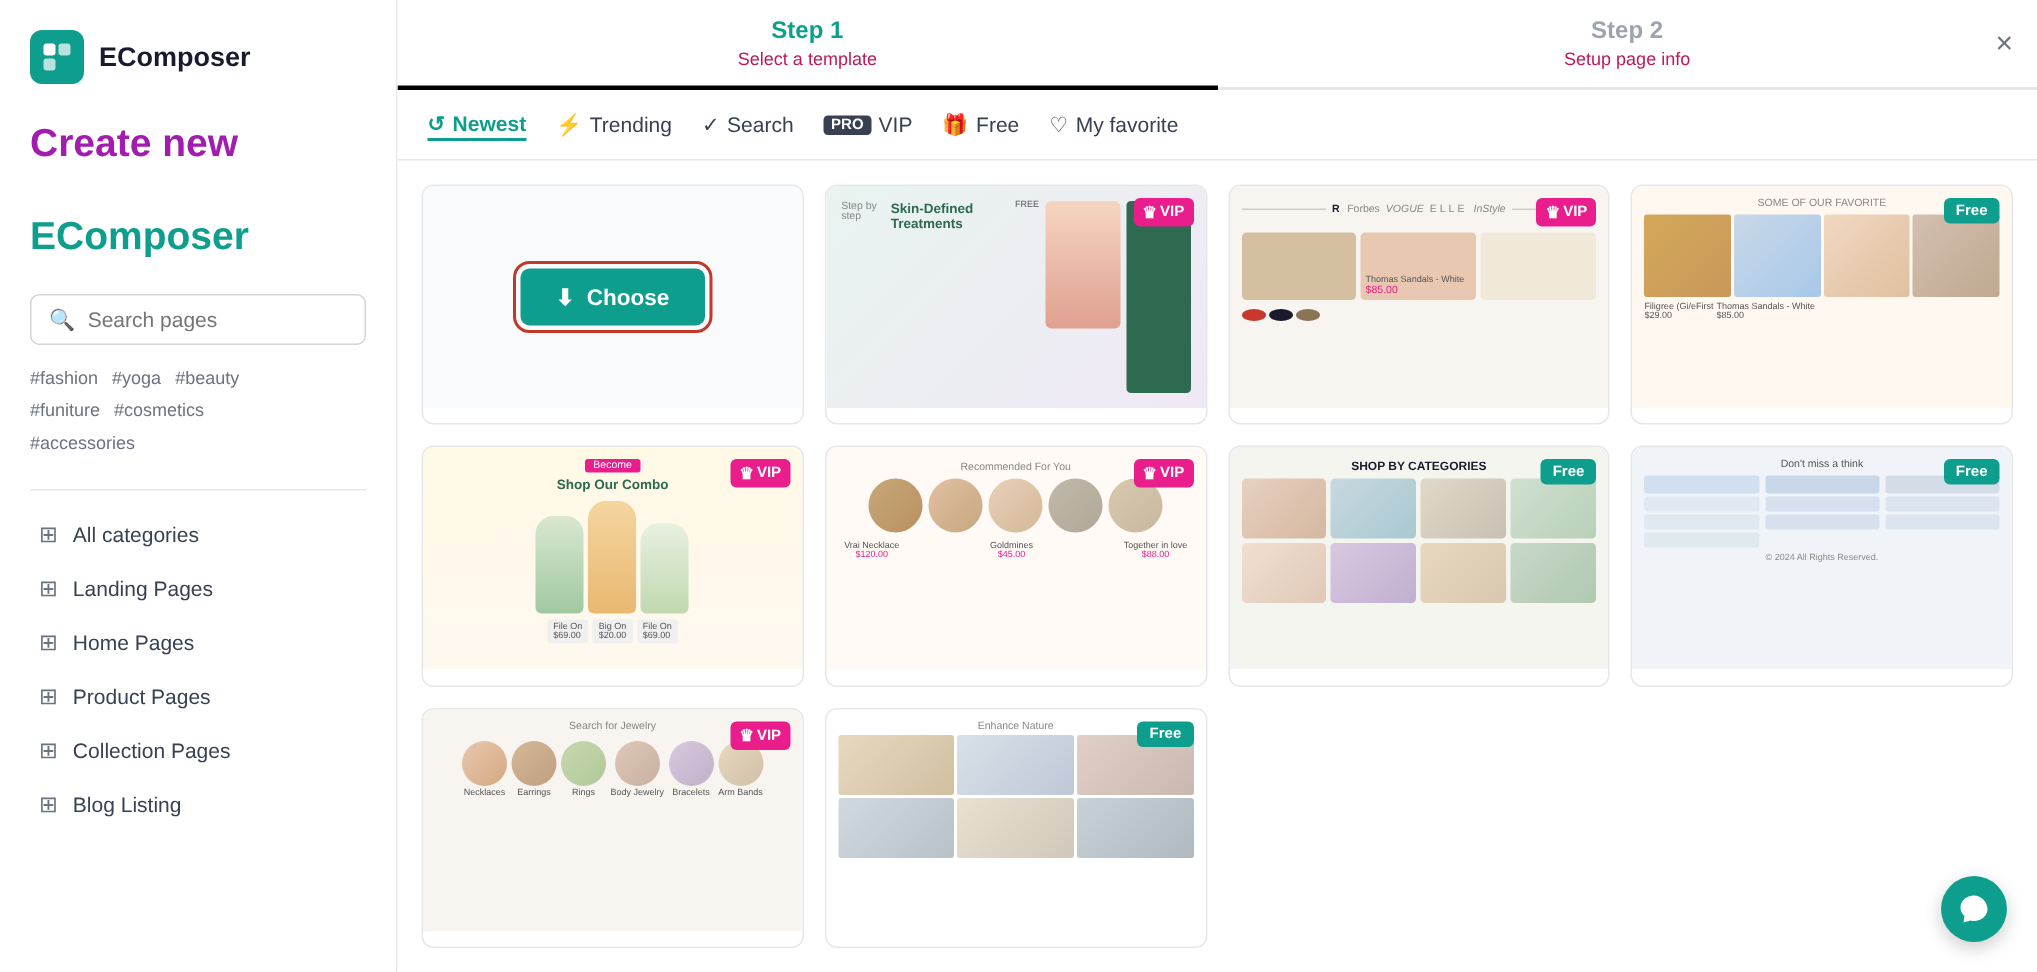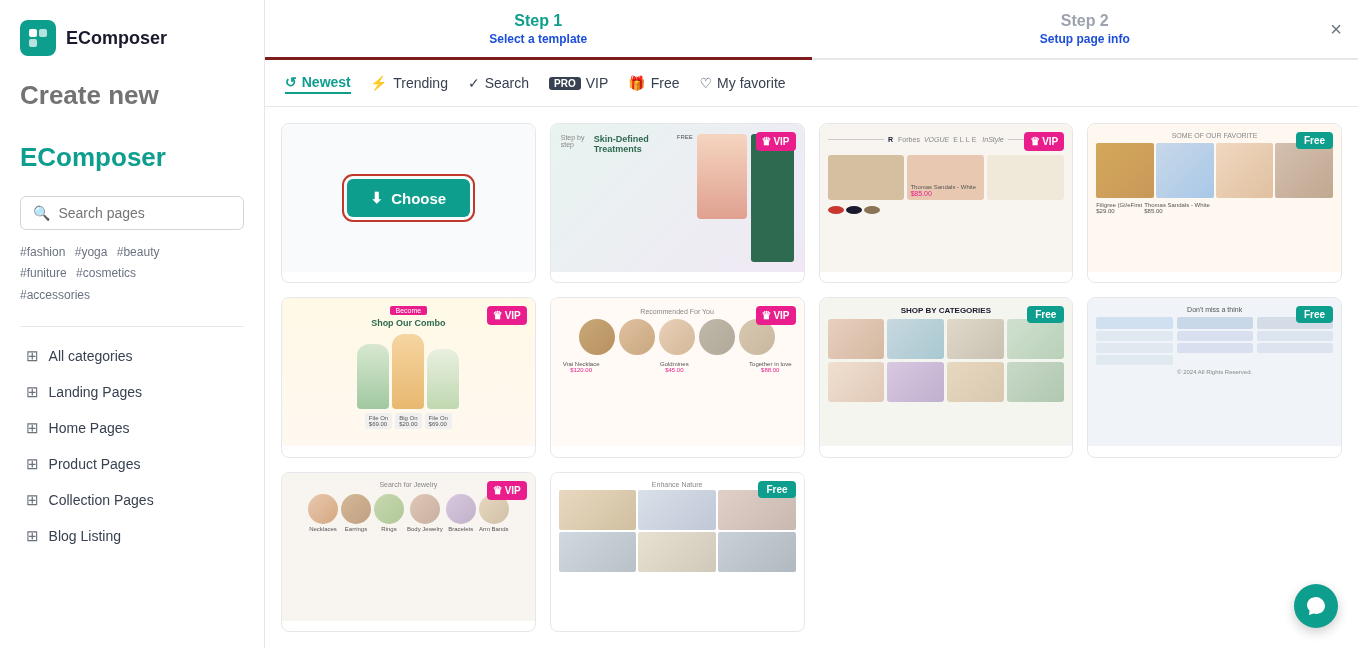--- a/index.html
+++ b/index.html
@@ -42,21 +42,21 @@
       color: #1a1a2e;
     }
     .headline {
       font-size: 26px;
       font-weight: 800;
       color: #1a1a2e;
       line-height: 1.2;
       margin-bottom: 6px;
     }
     .headline span {
-      color: #737373;
+      color: #a21caf;
     }
     .search-box {
       display: flex;
       align-items: center;
       border: 1px solid #d1d5db;
       border-radius: 6px;
       padding: 8px 12px;
       margin-top: 16px;
       margin-bottom: 12px;
       gap: 8px;
@@ -120,33 +120,32 @@
     .step-item {
       flex: 1;
       display: flex;
       flex-direction: column;
       align-items: center;
       justify-content: center;
       padding: 10px 20px;
       cursor: pointer;
     }
     .step-item.active {
-      border-bottom: 3px solid #7f1d1d;
+      border-bottom: 3px solid #000000;
       margin-bottom: -2px;
     }
     .step-label {
       font-size: 16px;
       font-weight: 700;
       color: #0e9e8e;
     }
     .step-sub {
       font-size: 12px;
-      color: #1d4ed8;
+      color: #be185d;
       margin-top: 2px;
-      font-weight: bold;
     }
     .step-item:not(.active) .step-label { color: #9ca3af; }
     .close-btn {
       position: absolute;
       right: 16px;
       top: 50%;
       transform: translateY(-50%);
       background: none;
       border: none;
       font-size: 20px;

